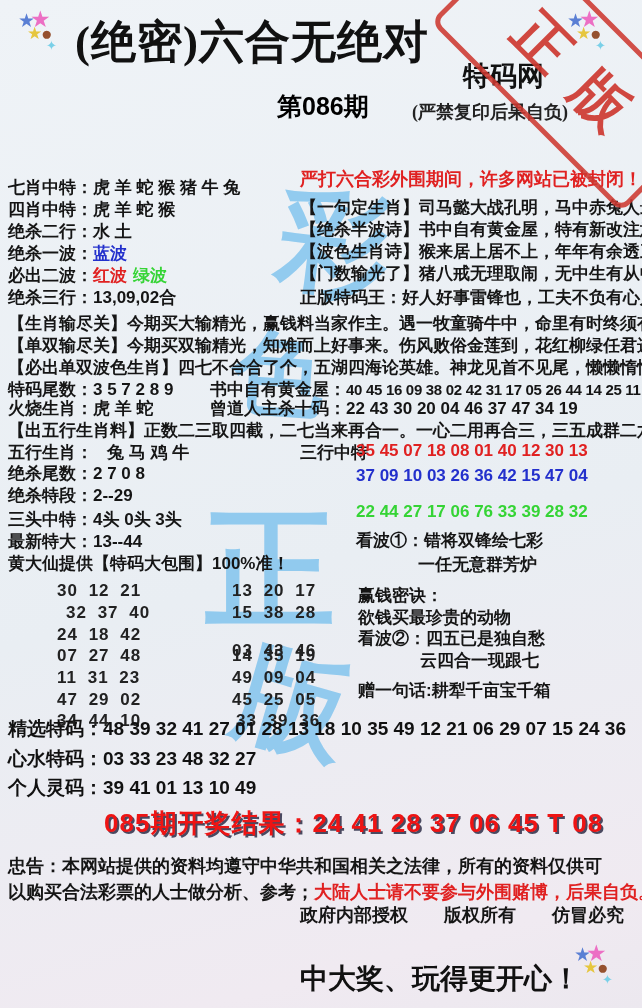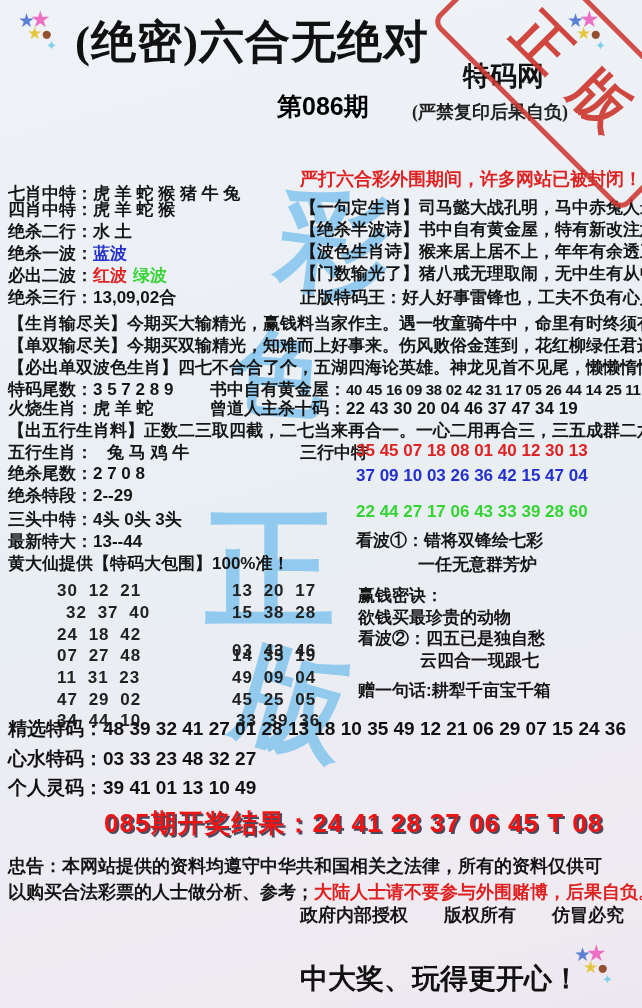--- a/index.html
+++ b/index.html
@@ -76,21 +76,21 @@
 
   <div class="stamp">正版</div>
 
   <div class="content">
 
     <div class="abs title" style="left:75px;top:12px;">(绝密)六合无绝对</div>
     <div class="abs site" style="left:463px;top:58px;">特码网</div>
     <div class="abs issue" style="left:277px;top:90px;">第086期</div>
     <div class="abs warn" style="left:412px;top:100px;">(严禁复印后果自负)</div>
 
-    <div class="abs ln" style="left:8px;top:176px;margin-top:6px;">
+    <div class="abs ln" style="left:8px;top:176px;">
       <span>七肖中特：</span><span>虎 羊 蛇 猴 猪 牛 兔</span>
     </div>
     <div class="abs ln" style="left:8px;top:198px;">
       <span>四肖中特：</span><span>虎 羊 蛇 猴</span>
     </div>
     <div class="abs ln" style="left:8px;top:220px;">
       <span>绝杀二行：</span><span>水 土</span>
     </div>
     <div class="abs ln" style="left:8px;top:242px;">
       <span>绝杀一波：</span><span class="blue">蓝波</span>
@@ -143,21 +143,21 @@
     </div>
     <div class="abs ln" style="left:8px;top:419px;">
       <span>【出五行生肖料】</span><span>正数二三取四截，二七当来再合一。一心二用再合三，三五成群二六伴。</span>
     </div>
     <div class="abs ln" style="left:8px;top:441px;">
       <span>五行生肖：</span><span style="margin-left:14px;">兔 马 鸡 牛</span>
     </div>
     <div class="abs ln" style="left:300px;top:441px;">三行中特</div>
     <div class="abs ln red" style="left:356px;top:441px;">35 45 07 18 08 01 40 12 30 13</div>
     <div class="abs ln blue" style="left:356px;top:466px;">37 09 10 03 26 36 42 15 47 04</div>
-    <div class="abs ln green" style="left:356px;top:502px;">22 44 27 17 06 43 33 39 28 60</div>
+    <div class="abs ln green" style="left:356px;top:502px;">22 44 27 17 06 76 33 39 28 32</div>
     <div class="abs ln" style="left:8px;top:462px;">
       <span>绝杀尾数：</span><span>2 7 0 8</span>
     </div>
     <div class="abs ln" style="left:8px;top:484px;">
       <span>绝杀特段：</span><span>2--29</span>
     </div>
     <div class="abs ln" style="left:8px;top:508px;">
       <span>三头中特：</span><span>4头 0头 3头</span>
     </div>
     <div class="abs ln" style="left:8px;top:530px;">

